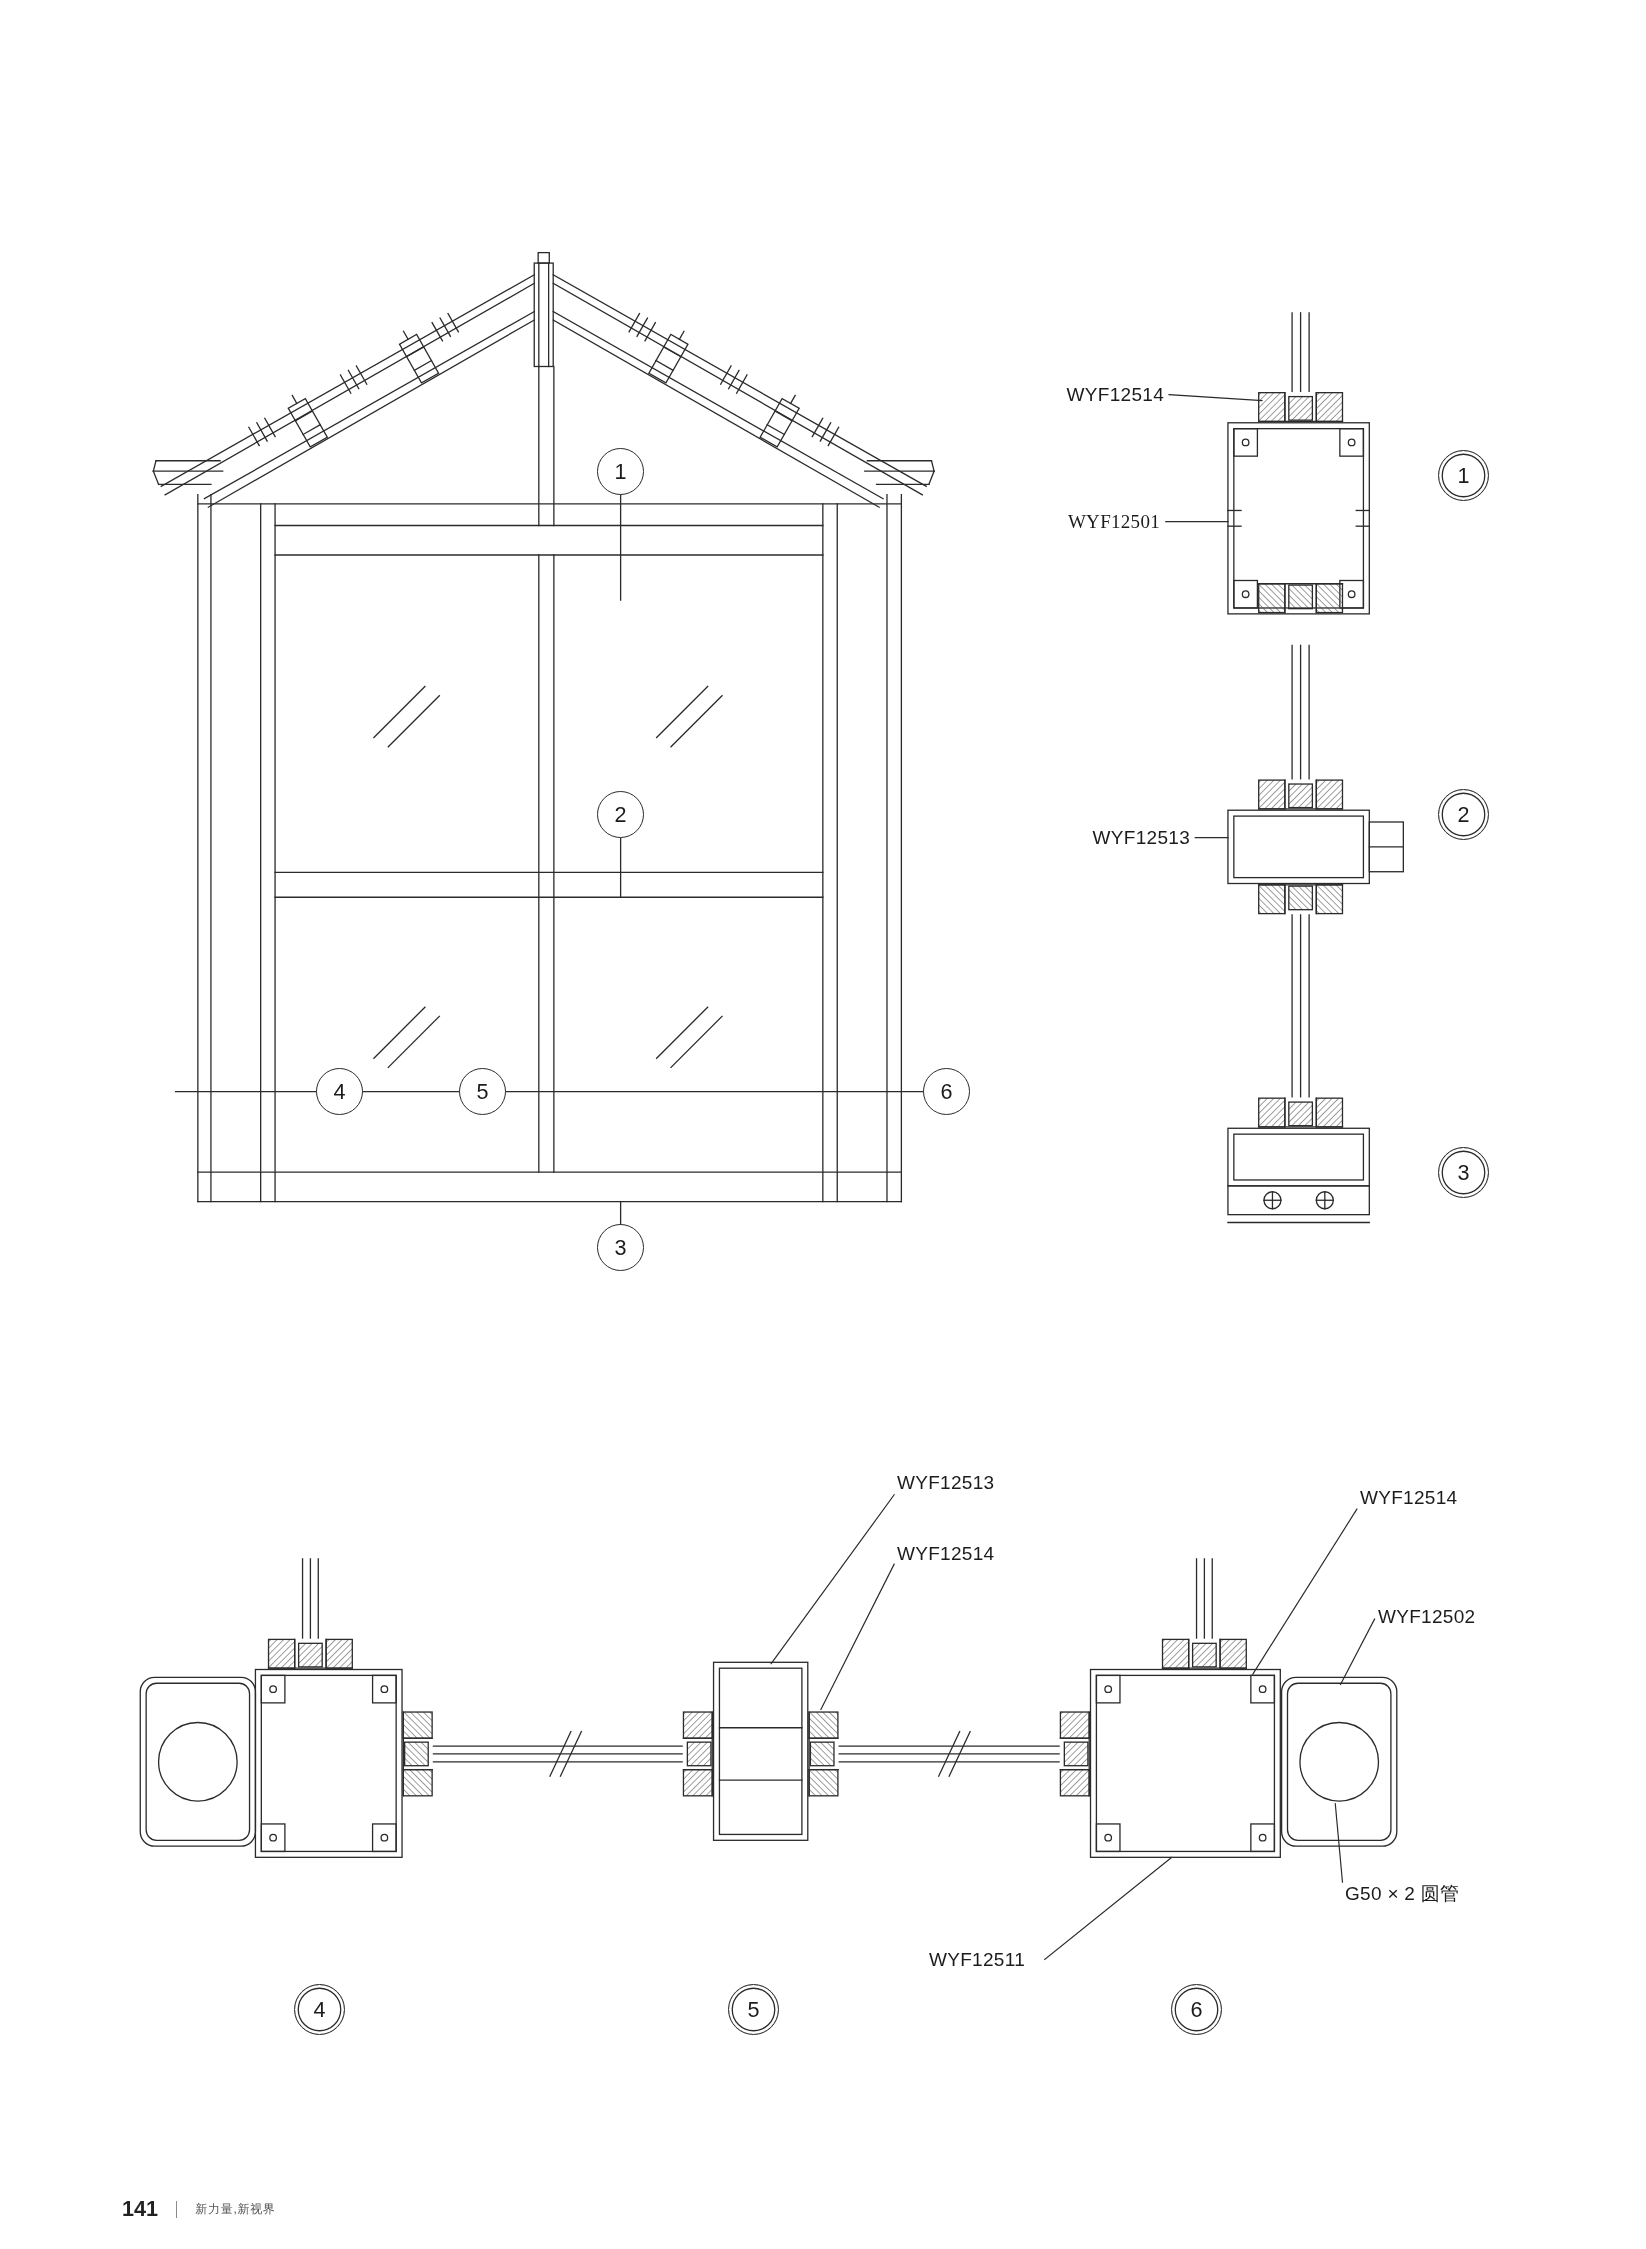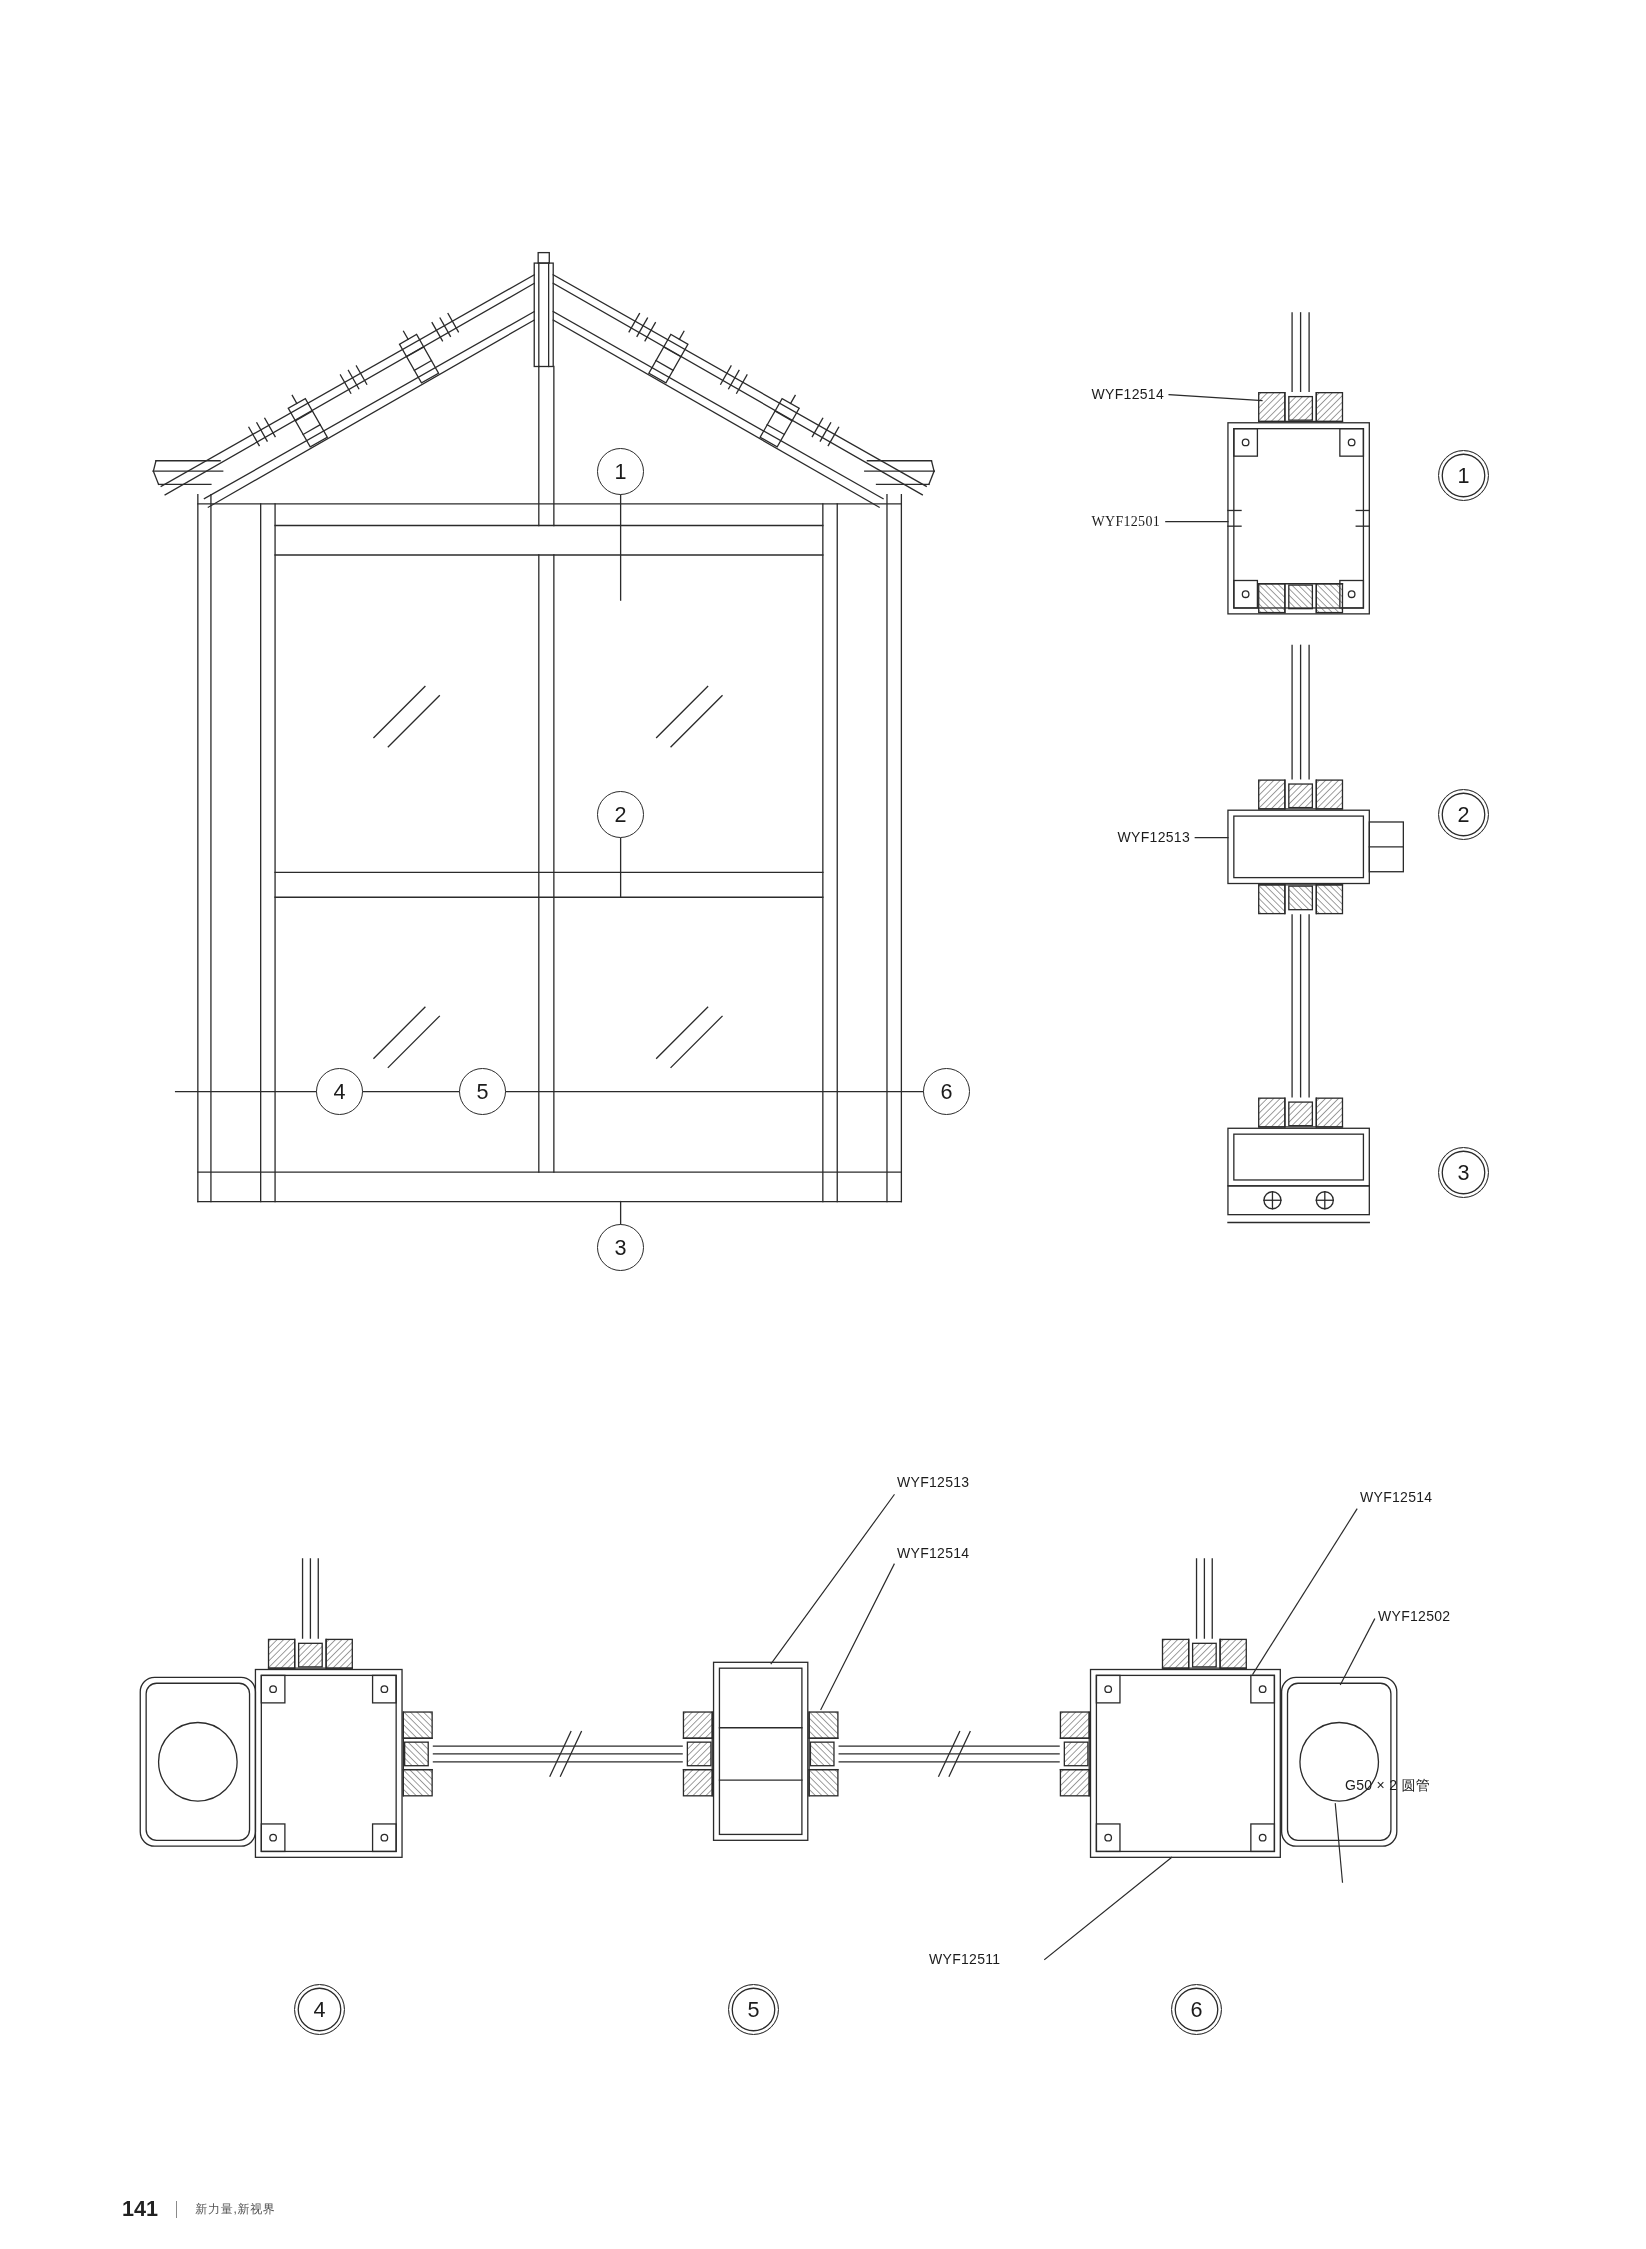--- a/index.html
+++ b/index.html
@@ -3,21 +3,21 @@
 <meta charset="utf-8">
 <style>
   * { margin:0; padding:0; box-sizing:border-box; }
   html,body { background:#ffffff; }
   body { font-family:"Liberation Sans", sans-serif; }
   .page {
     position:relative; width:1647px; height:2250px; background:#ffffff; overflow:hidden;
   }
   .page svg.drawing { position:absolute; left:0; top:0; z-index:1; }
   .label {
-    position:absolute; z-index:3; font-size:14px; color:#1c1c1c;
+    position:absolute; z-index:3; font-size:19px; color:#1c1c1c;
     white-space:nowrap; letter-spacing:0.3px; line-height:23.6px;
   }
   .label.ra { width:144px; text-align:right; }
   .callout {
     position:absolute; z-index:4; border-radius:50%; background:#ffffff;
     display:flex; align-items:center; justify-content:center;
     color:#1c1c1c; font-size:21.6px;
   }
   .callout.single { width:47px; height:47px; border:1.6px solid #2b2b2b; }
   .callout.double {
@@ -308,21 +308,21 @@
     </div>
 
   <div class="label ra" style="left:1020px; top:383px;">WYF12514</div>
   <div class="label ra" style="left:1016px; top:510px;font-family:Liberation Serif, serif;">WYF12501</div>
   <div class="label ra" style="left:1046px; top:826px;">WYF12513</div>
 
   <div class="label" style="left:897px; top:1471px;">WYF12513</div>
   <div class="label" style="left:897px; top:1542px;">WYF12514</div>
   <div class="label" style="left:1360px; top:1486px;">WYF12514</div>
   <div class="label" style="left:1378px; top:1597px;margin-top:8px;">WYF12502</div>
-  <div class="label" style="left:1345px; top:1774px;">G50 × 2 圆管</div>
+  <div class="label" style="left:1345px; top:1882px;">G50 × 2 圆管</div>
   <div class="label" style="left:929px; top:1948px;">WYF12511</div>
 
   <div class="footer">
     <span class="pno">141</span>
     <span class="sep"></span>
     <span class="tag">新力量,新视界</span>
   </div>
 
 </div>
 

